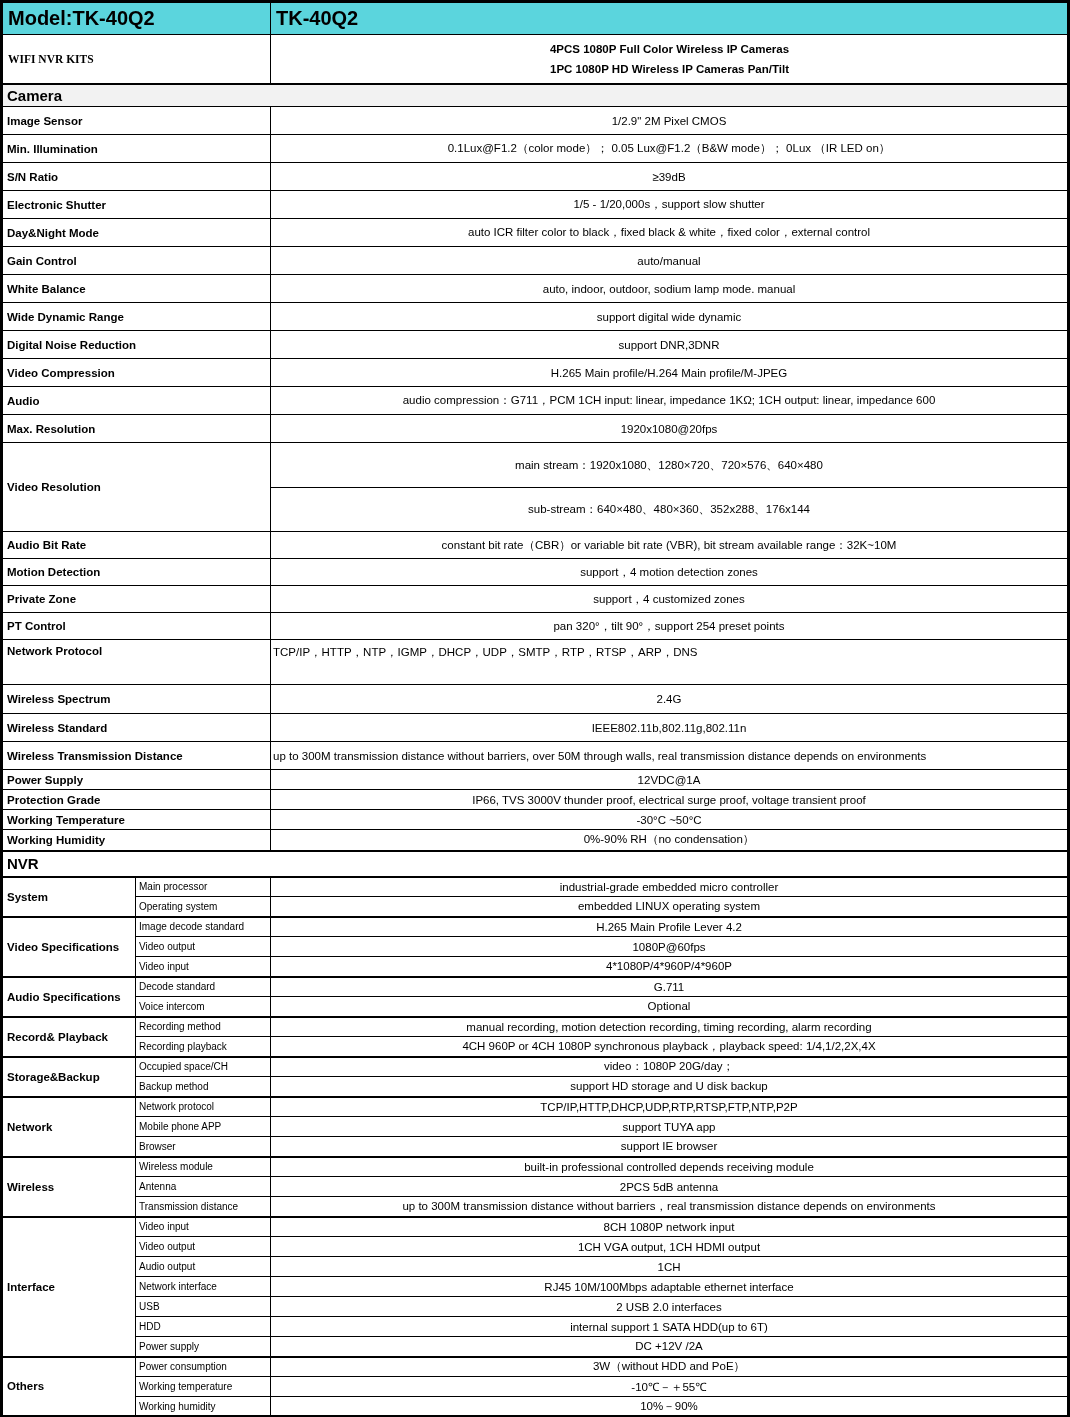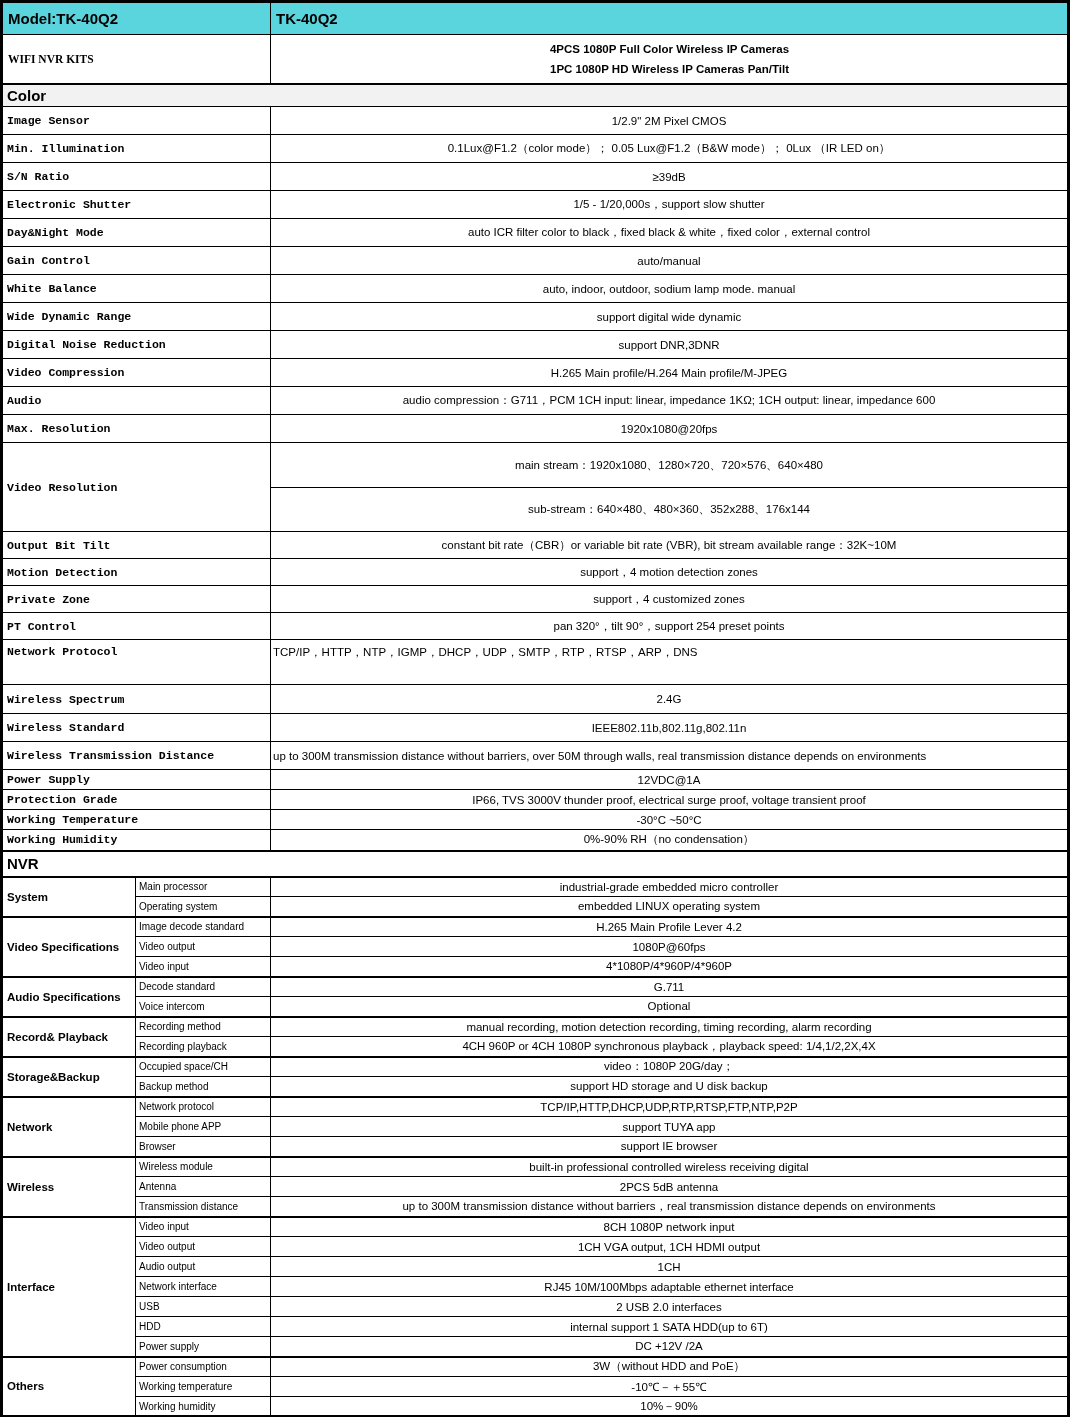--- a/index.html
+++ b/index.html
@@ -17,41 +17,41 @@
     font-size:11.5px;
     vertical-align:middle;
     overflow:hidden;
     word-wrap:break-word;
   }
   
   tr.r-model{height:33px;}
   td.accent{
     background:var(--accent,#5BD5DD);
     font-weight:bold;
-    font-size:15px;
+    font-size:20px;
     padding-left:5px;
     margin-top:44px;
   }
   
   tr.r-kits{height:49px;}
   td.kits-lab{font-weight:bold;padding-left:5px;font-family:Liberation Serif, serif;}
   td.kits-val{font-weight:bold;text-align:center;padding-left:4px;}
   td.kits-val .line{line-height:20px;}
   
   tr.r-section{height:23px;}
   tr.r-section td{
     font-weight:bold;
     font-size:15px;
     padding-left:4px;
     border-top:2px solid #000;
   }
   tr.r-section.gray td{background:#F2F2F2;}
   tr.r-nvrhdr{height:26px;}
   
-  td.lab{font-weight:bold;padding-left:4px;font-family:Liberation Mono, monospace;}
+  td.lab{font-weight:bold;padding-left:4px;}
   td.val{text-align:center;}
   td.val.l{text-align:left;padding-left:2px;margin-top:40px;}
   tr.h28{height:28px;} tr.h27{height:27px;} tr.h29{height:29px;}
   tr.h45{height:45px;} tr.h44{height:44px;}
   tr.h20{height:20px;} tr.h21{height:21px;}
   tr.toprow td{vertical-align:top;padding-top:5px;}
   
   td.grp{font-weight:bold;padding-left:4px;margin-left:36px;}
   td.sub{font-size:10px;font-weight:normal;padding-left:3px;}
   tr.nvr{height:20px;}
@@ -75,21 +75,21 @@
 
   <tr class="r-kits">
     <td colspan="2" class="kits-lab">WIFI NVR KITS</td>
     <td class="kits-val">
       <div class="line">4PCS 1080P Full Color Wireless IP Cameras</div>
       <div class="line">1PC 1080P HD Wireless IP Cameras Pan/Tilt</div>
     </td>
   </tr>
 
   <tr class="r-section gray">
-    <td colspan="3">Color</td>
+    <td colspan="3">Camera</td>
   </tr>
 
   <tr class="h28">
         <td colspan="2" class="lab">Image Sensor</td>
         <td class="val">1/2.9" 2M Pixel CMOS</td>
       </tr>
   <tr class="h28">
         <td colspan="2" class="lab">Min. Illumination</td>
         <td class="val">0.1Lux@F1.2（color mode）； 0.05 Lux@F1.2（B&amp;W mode）； 0Lux （IR LED on）</td>
       </tr>
@@ -136,21 +136,21 @@
 
   <tr class="h45">
     <td colspan="2" rowspan="2" class="lab">Video Resolution</td>
     <td class="val">main stream：1920x1080、1280×720、720×576、640×480</td>
   </tr>
   <tr class="h44">
     <td class="val">sub-stream：640×480、480×360、352x288、176x144</td>
   </tr>
 
   <tr class="h27">
-        <td colspan="2" class="lab">Output Bit Tilt</td>
+        <td colspan="2" class="lab">Audio Bit Rate</td>
         <td class="val">constant bit rate（CBR）or variable bit rate (VBR), bit stream available range：32K~10M</td>
       </tr>
   <tr class="h27">
         <td colspan="2" class="lab">Motion Detection</td>
         <td class="val">support，4 motion detection zones</td>
       </tr>
   <tr class="h27">
         <td colspan="2" class="lab">Private Zone</td>
         <td class="val">support，4 customized zones</td>
       </tr>
@@ -259,21 +259,21 @@
         <td class="val">support TUYA app</td>
       </tr>
   <tr class="nvr">
         <td class="sub">Browser</td>
         <td class="val">support IE browser</td>
       </tr>
 
   <tr class="nvr gstart">
         <td rowspan="3" class="grp">Wireless</td>
         <td class="sub">Wireless module</td>
-        <td class="val">built-in professional controlled wireless receiving digital</td>
+        <td class="val">built-in professional controlled depends receiving module</td>
       </tr>
   <tr class="nvr">
         <td class="sub">Antenna</td>
         <td class="val">2PCS 5dB antenna</td>
       </tr>
   <tr class="nvr">
         <td class="sub">Transmission distance</td>
         <td class="val">up to 300M transmission distance without barriers，real transmission distance depends on environments</td>
       </tr>
 

